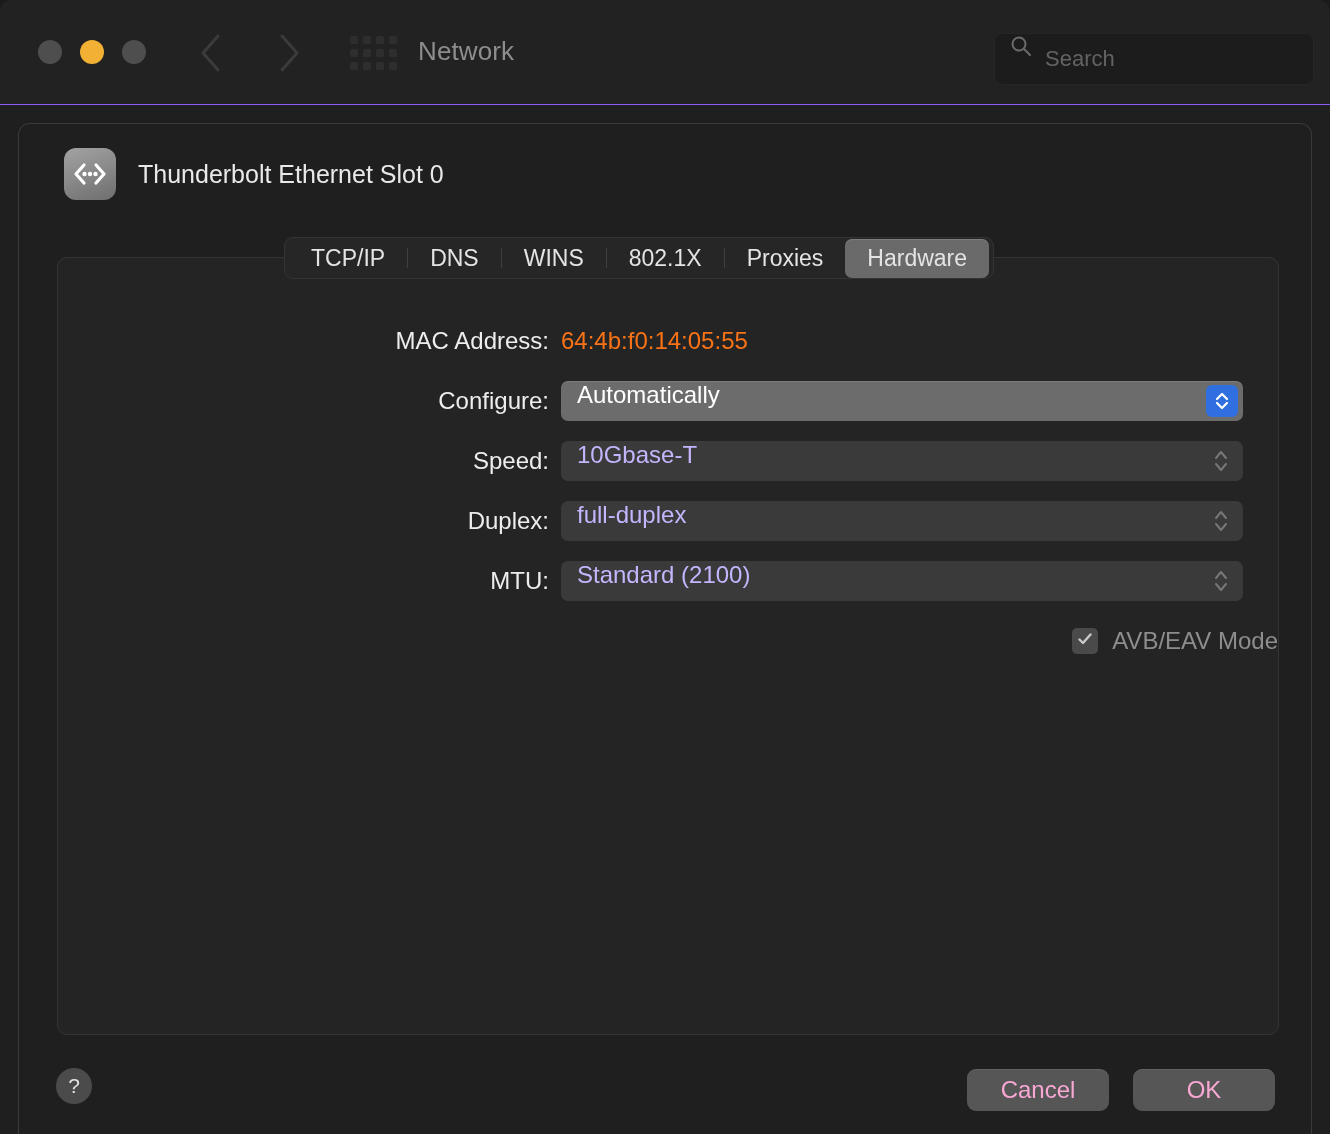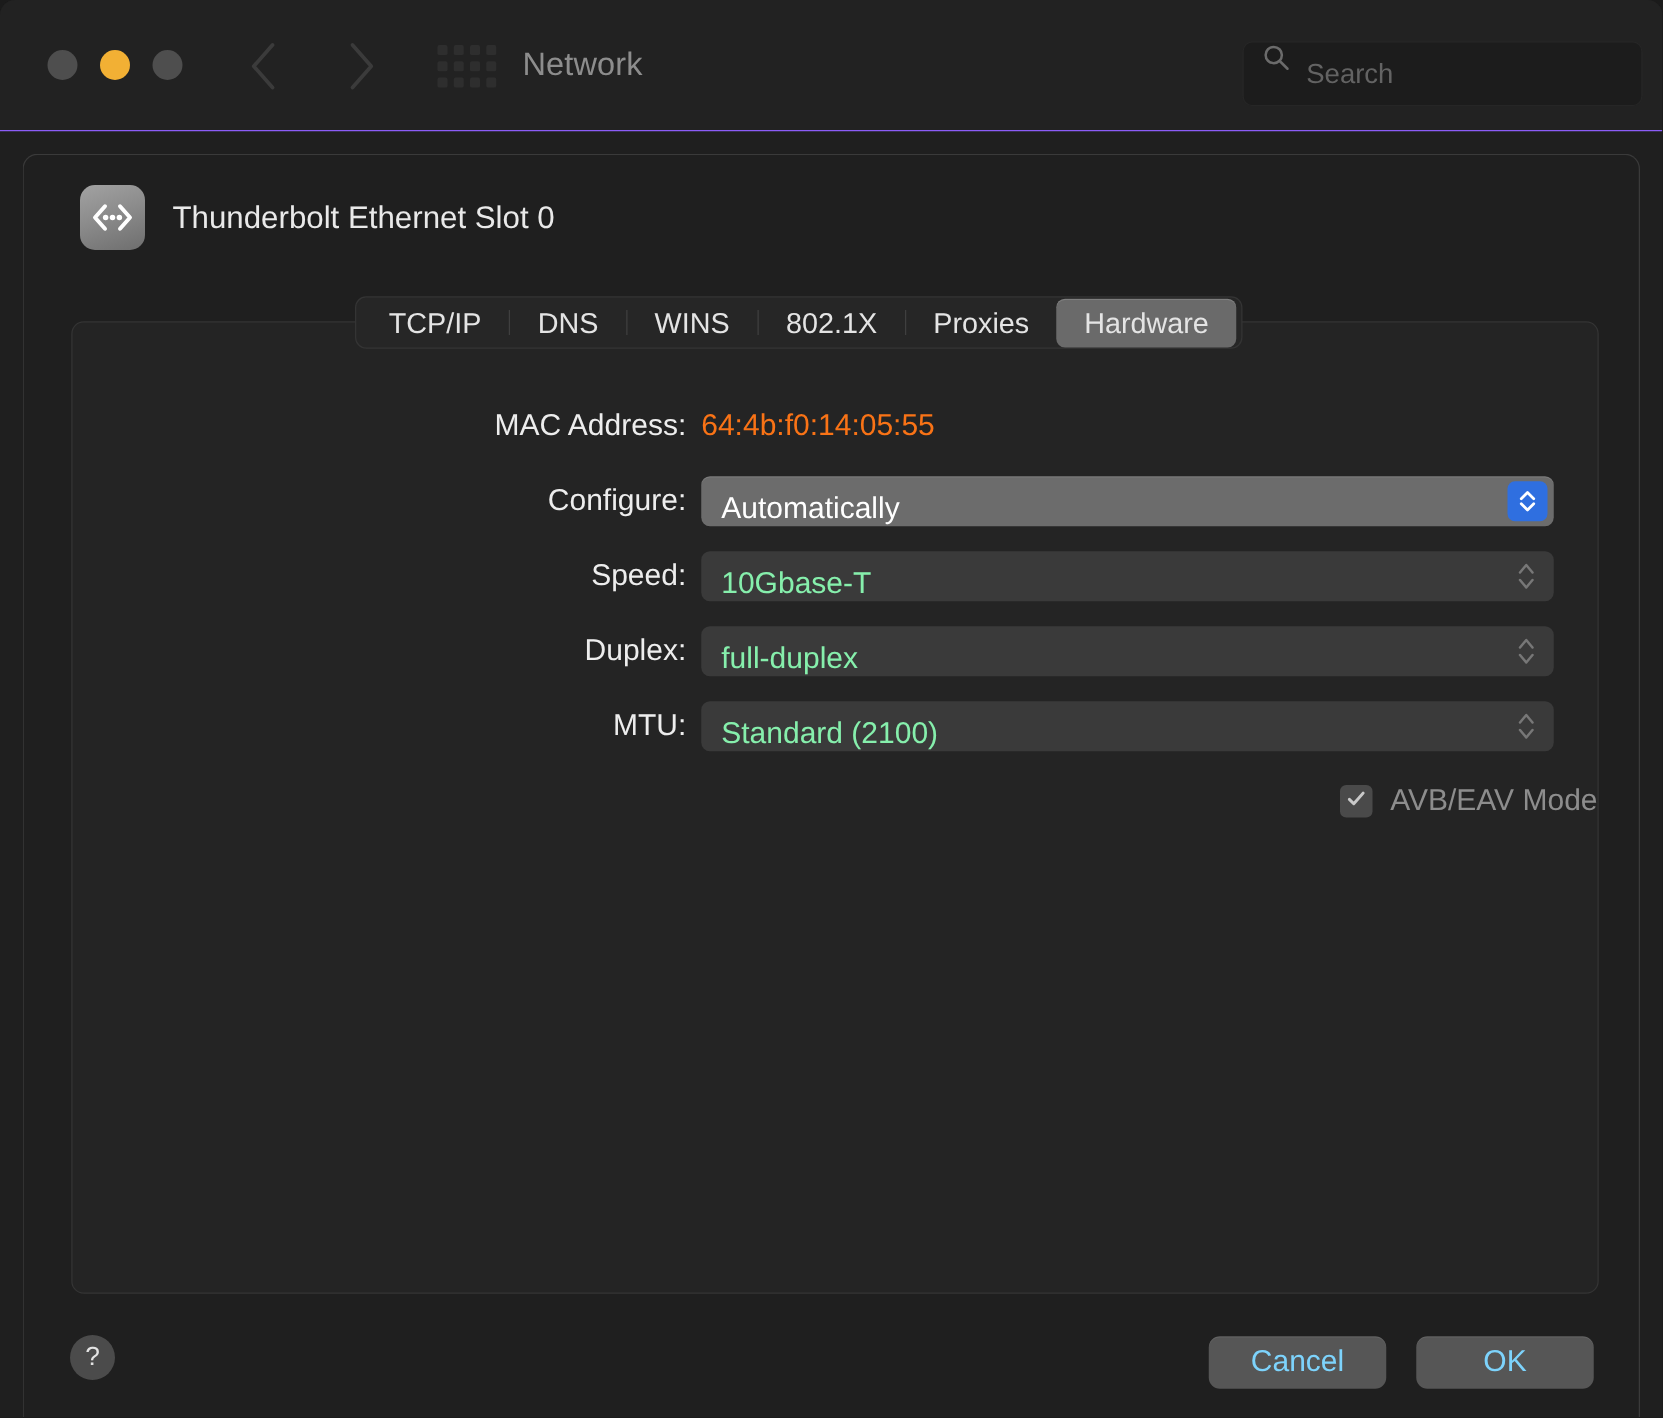--- a/index.html
+++ b/index.html
@@ -212,32 +212,32 @@
     color: #f97316;
   }
 
   
   .popup {
     position: relative;
     width: 682px;
     height: 40px;
     border-radius: 7px;
     display: flex;
-    align-items: flex-end;
+    align-items: flex-start;
     padding-left: 16px;
     font-size: 24px;
   }
   .popup.enabled {
     background: #6c6c6c;
     color: #ffffff;
     box-shadow: inset 0 1px 0 rgba(255,255,255,0.10);
   }
   .popup.disabled {
     background: #3a3a3a;
-    color: #86efac;
+    color: #c4b5fd;
   }
   .popup .stepper-blue {
     position: absolute;
     right: 5px;
     top: 50%;
     transform: translateY(-50%);
     width: 32px; height: 32px;
     background: #2f6fe0;
     border-radius: 6px;
     display: flex;
@@ -296,21 +296,21 @@
     right: 36px;
     bottom: 23px;
     display: flex;
     gap: 24px;
   }
   .btn {
     width: 142px;
     height: 42px;
     border-radius: 9px;
     background: #565656;
-    color: #7dd3fc;
+    color: #f9a8d4;
     font-size: 24px;
     font-family: inherit;
     border: none;
     display: flex;
     align-items: center;
     justify-content: center;
     box-shadow: inset 0 1px 0 rgba(255,255,255,0.08);
     cursor: default;
     margin-top: 12px;
   }

